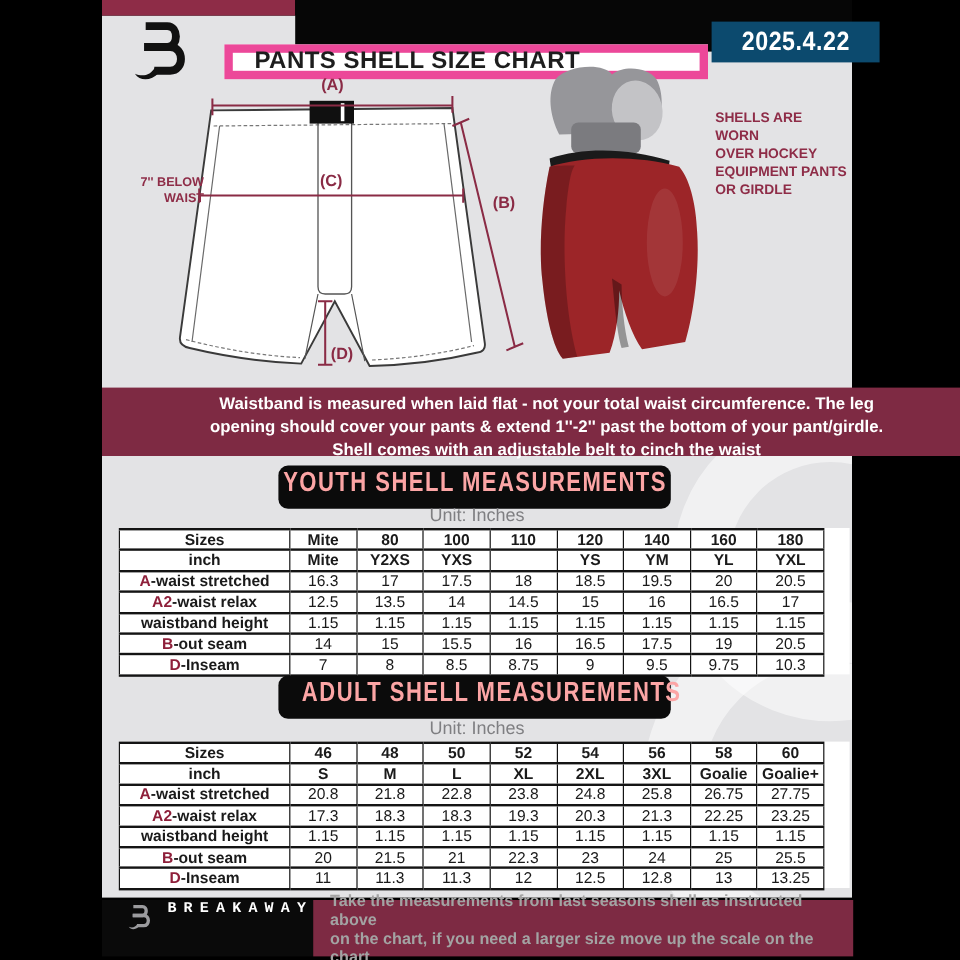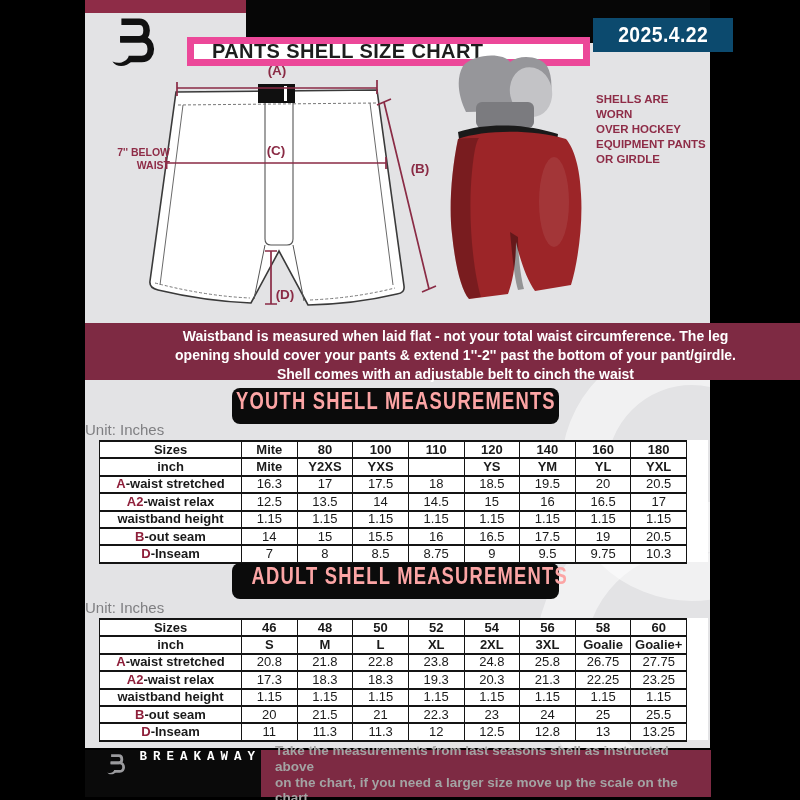--- a/index.html
+++ b/index.html
@@ -30,21 +30,21 @@
              font-size:11.5px;font-weight:600;line-height:15px;}
 
   .info-banner{position:absolute;left:85px;top:323px;width:741px;height:57px;background:#7e2a43;
                color:#fff;text-align:center;font-size:14px;font-weight:700;line-height:19px;
                padding-top:4px;}
   .sec-banner{position:absolute;left:232px;width:327px;height:36px;background:#0b0b0b;border-radius:8px;
               display:flex;justify-content:center;color:#fca5a5;}
   .sec-banner span{display:inline-block;transform:scaleX(.8);font-weight:bold;font-size:23px;
                    letter-spacing:1.5px;white-space:nowrap;}
   .sec-youth{top:388px;} .sec-adult{top:563px;padding-left:28px;}
-  .unit{position:absolute;left:85px;width:625px;color:#7f7f82;font-size:15px;}
+  .unit{position:absolute;left:85px;width:625px;text-align:center;color:#7f7f82;font-size:15px;}
   .unit-youth{top:421px;} .unit-adult{top:599px;}
 
   .tblock{position:absolute;left:99px;width:609px;background:#fff;}
   .tb-youth{top:440px;height:122px;} .tb-adult{top:618px;height:122px;}
   table.mtable{border-collapse:collapse;width:588px;table-layout:fixed;}
   table.mtable td{border:1.5px solid #141414;border-top-width:2.2px;border-bottom-width:2.2px;
                   height:17.4px;padding:0;font-size:13px;color:#1a1a1a;line-height:14px;
                   overflow:hidden;white-space:nowrap;background:#fff;}
   td.lbl{width:142px;text-align:center;padding-left:9px;font-weight:bold;}
   td.val{text-align:center;}

